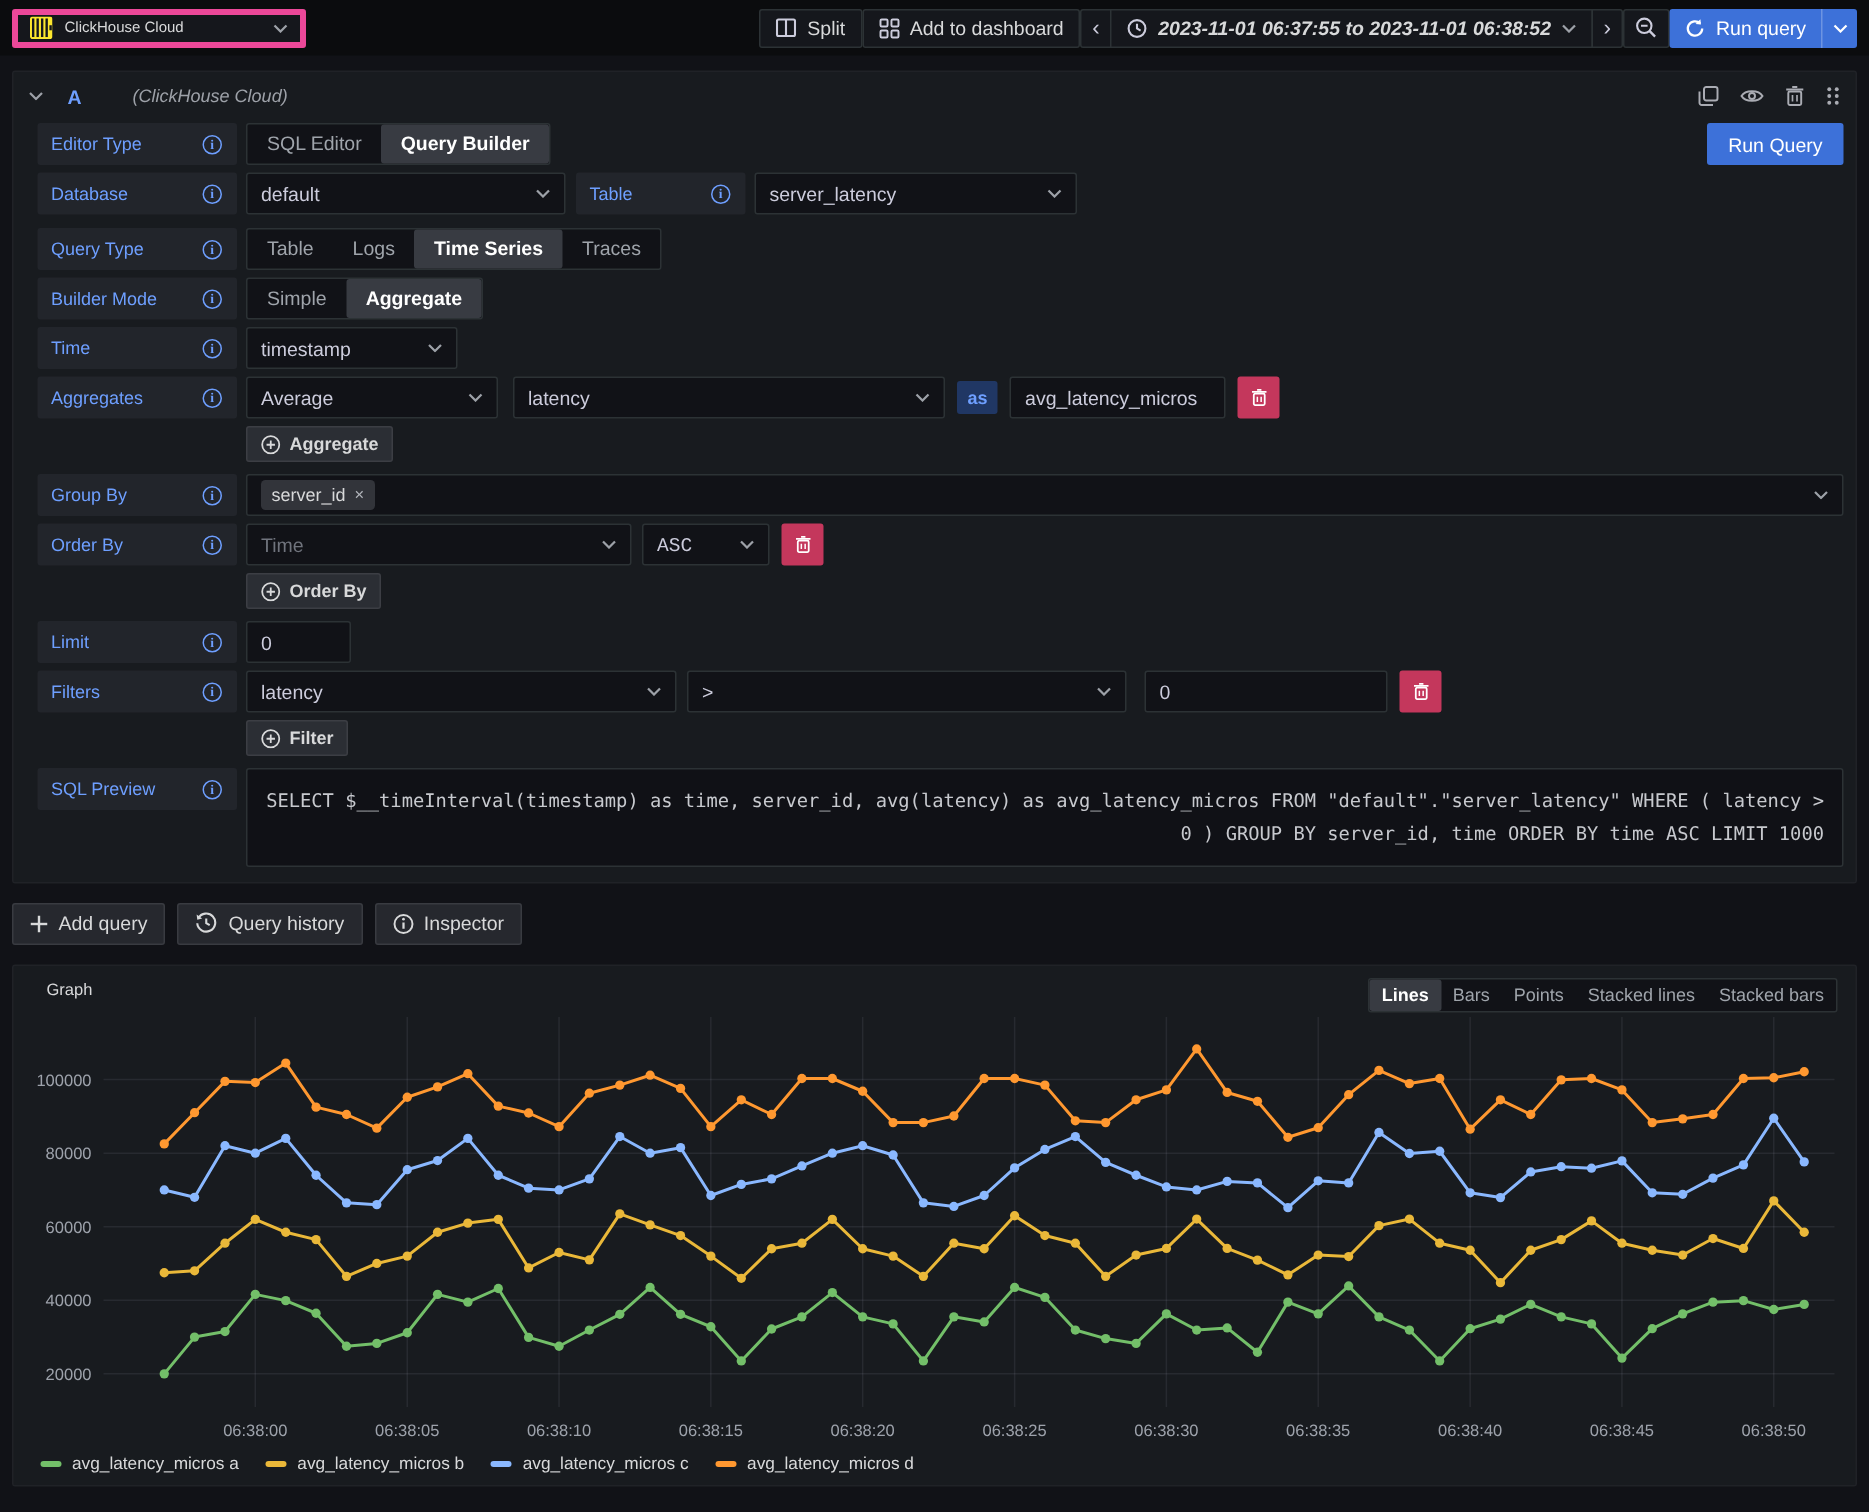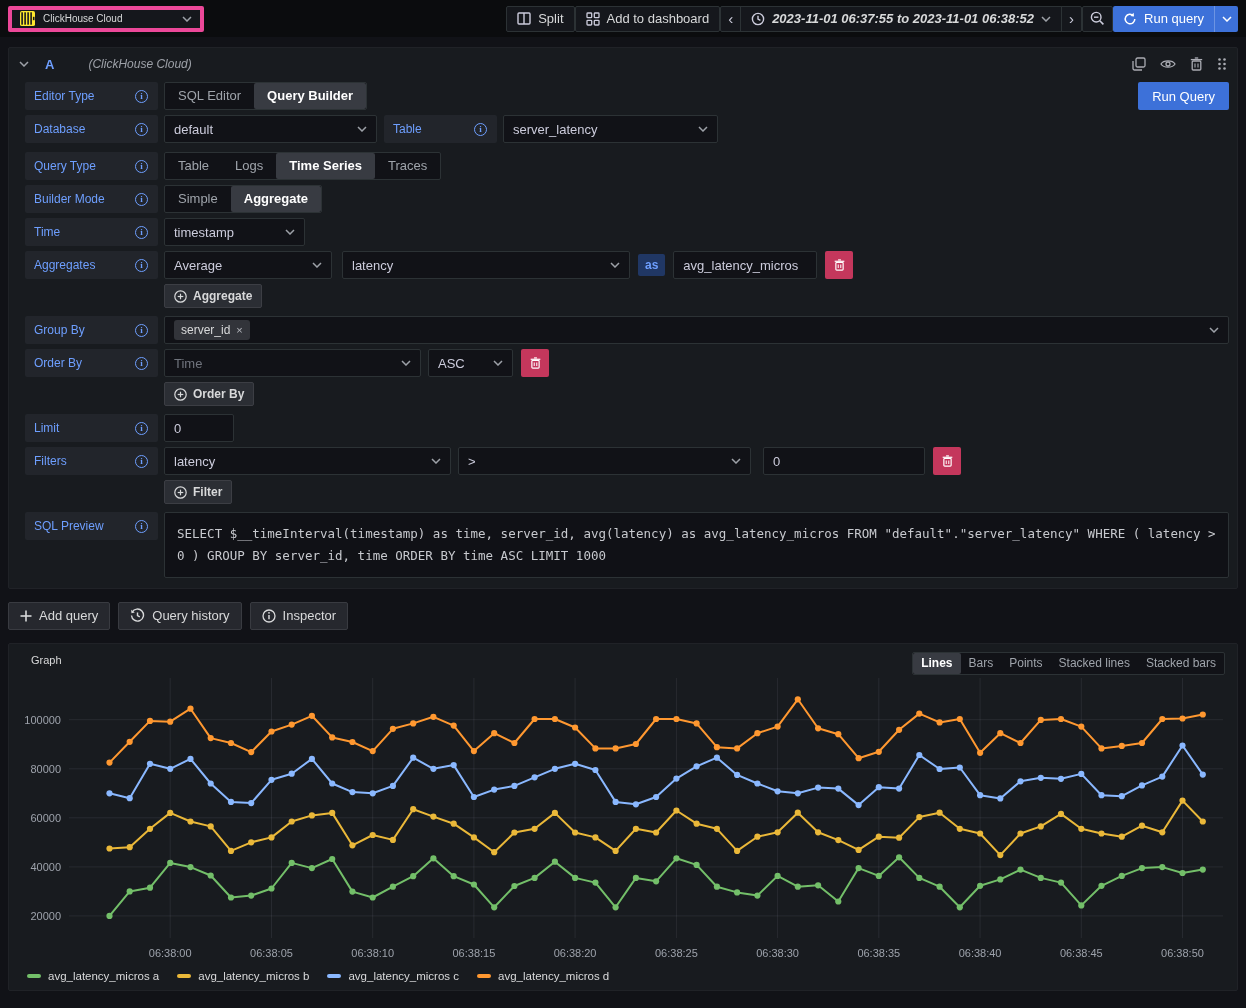--- a/index.html
+++ b/index.html
@@ -32,21 +32,21 @@
   
   .panel { background:#181b1f; border:1px solid #202227; border-radius:2px;
     margin:0 8px; }
   .qpanel { margin-top:10px; padding-bottom:10px; }
   .qheader { height:32px; display:flex; align-items:center; gap:10px; padding:0 10px; }
   .qheader .refid { color:#6e9fff; font-size:13px; font-weight:600; margin-left:6px; }
   .qheader .dshint { color:#9da1a8; font-size:12px; font-style:italic; margin-left:24px; }
   .qheader .hicons { margin-left:auto; display:flex; align-items:center; gap:14px; }
   .hicon { cursor:pointer; display:flex; }
 
-  .qbody { padding:2px 8px 0 16px; position:relative; }
+  .qbody { padding:2px 8px 0 16px; position:relative;text-align:right; }
   .row { display:flex; align-items:flex-start; margin-bottom:5px; }
   .row.btnrow { margin-bottom:8px; }
   .lbl { width:133px; flex:none; height:28px; background:#22252b; color:#6e9fff;
     font-size:12px; font-weight:500; display:flex; align-items:center;
     justify-content:space-between; padding:0 10px 0 9px; margin-right:6px;
     border-radius:2px; }
   .info { width:13px; height:13px; border:1px solid #6e9fff; border-radius:50%;
     display:inline-flex; align-items:center; justify-content:center; flex:none; }
   .info::after { content:"i"; font-size:9px; font-weight:600; color:#6e9fff;
     font-family:"Liberation Serif", serif; }
@@ -395,21 +395,21 @@
           <span class="info"></span>
       </div>
       <div class="select" style="width:257px;">
         <span class="placeholder">Time</span>
         <span class="caret">
             <svg width="10" height="6" viewBox="0 0 10 6">
               <polyline points="1,1 5,5 9,1" fill="none" stroke="#9da1a8" stroke-width="1.5"></polyline>
             </svg>
           </span>
       </div>
-      <div class="select" style="width:85px; margin-left:7px;">
+      <div class="select" style="width:85px; margin-left:7px;font-family:Liberation Mono, monospace;">
         <span>ASC</span>
         <span class="caret">
             <svg width="10" height="6" viewBox="0 0 10 6">
               <polyline points="1,1 5,5 9,1" fill="none" stroke="#9da1a8" stroke-width="1.5"></polyline>
             </svg>
           </span>
       </div>
       <div class="danger-btn">
         <svg width="11" height="12" viewBox="0 0 13 14">
             <rect x="2.2" y="4" width="8.6" height="9" rx="1" fill="none" stroke="#fff" stroke-width="1.4"></rect>

